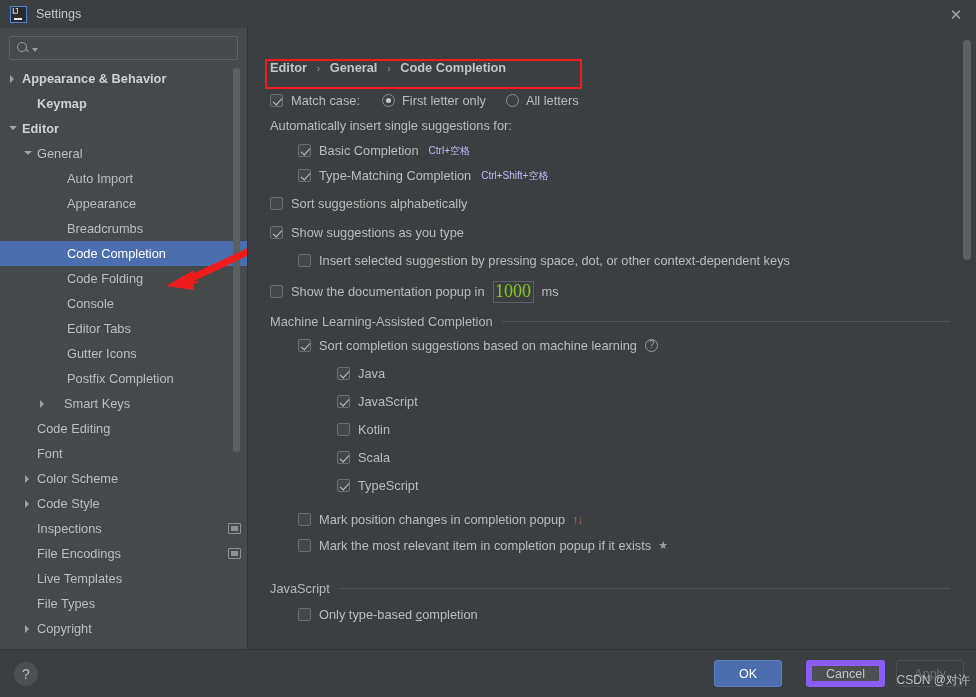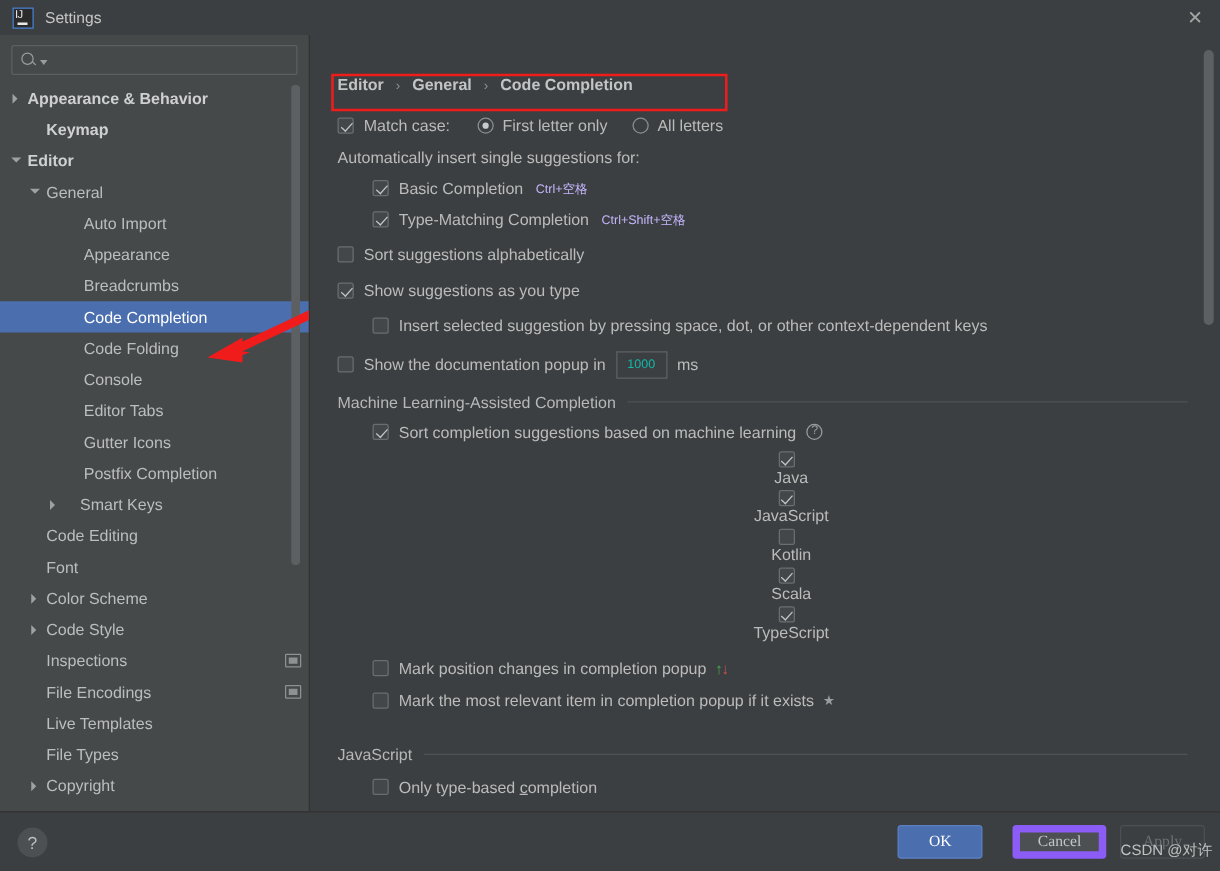--- a/index.html
+++ b/index.html
@@ -107,21 +107,21 @@
   .main {
     flex: 1; position: relative; background: #3c3f41; overflow: hidden;
   }
   .main-inner { padding: 32px 26px 0 22px; position: relative; }
   .breadcrumb { font-size: 12.8px; font-weight: bold; color: #c3c4c5; margin-bottom: 13px; }
   .breadcrumb .sep { color: #8e9192; font-weight: normal; margin: 0 6px; font-size: 11px; }
 
   .row { display: flex; align-items: center; min-height: 25px; font-size: 12.8px; color: #bbbbbb; }
   .row.ind0 { margin-left: 0px; }
   .row.ind1 { margin-left: 28px; }
-  .row.ind2 { margin-left: 46px; flex-direction: column; }
+  .row.ind2 { margin-left: 67px; }
 
   .cb {
     width: 13px; height: 13px; border: 1px solid #6b6e70; background: #43474a;
     border-radius: 2px; position: relative; flex: none; margin-right: 8px;
   }
   .cb.checked::after {
     content: ""; position: absolute; left: 3.8px; top: 0.5px; width: 4px; height: 8px;
     border: solid #c5c6c7; border-width: 0 1.7px 1.7px 0; transform: rotate(42deg);
   }
   .rb {
@@ -129,22 +129,22 @@
     position: relative; flex: none; margin-right: 7px; background: transparent;
   }
   .rb.checked::after {
     content: ""; position: absolute; left: 3px; top: 3px; width: 5px; height: 5px;
     border-radius: 50%; background: #c8c9ca;
   }
   .shortcut { color: #c4b5fd; font-size: 10px; margin-left: 10px; }
   .link { color: #4a88c7; font-size: 12.8px; cursor: pointer; }
   .num-field {
     width: 41px; height: 22px; border: 1px solid #5e6163; background: #3c3f41;
-    color: #14b8a6; font-size: 10px; text-align: center; margin: 0 8px 0 8px;
-    font-family: Liberation Sans, sans-serif; outline: none;
+    color: #84cc16; font-size: 18px; text-align: center; margin: 0 8px 0 8px;
+    font-family: Liberation Serif, serif; outline: none;
   }
   .group-title { display: flex; align-items: center; margin-top: 10px; margin-bottom: 4px; }
   .group-title .gt-text { font-size: 12.8px; color: #b6b7b8; white-space: nowrap; }
   .group-title .gt-line { flex: 1; height: 1px; background: #4f5355; margin-left: 9px; }
   .help-circle {
     width: 13px; height: 13px; border: 1.2px solid #9a9d9e; border-radius: 50%;
     margin-left: 8px; position: relative; flex: none;
   }
   .help-circle::after {
     content: "?"; position: absolute; left: 3px; top: -1.5px; font-size: 10px; color: #9a9d9e;
@@ -175,21 +175,21 @@
   .help-btn {
     width: 24px; height: 24px; border-radius: 50%; background: #4d5052;
     color: #bcbdbe; display: flex; align-items: center; justify-content: center;
     font-size: 14px; cursor: pointer; margin-left: 2px;
   }
   .footer-spacer { flex: 1; }
   .btn {
     min-width: 68px; height: 27px; border-radius: 3px; font-size: 12.5px;
     display: flex; align-items: center; justify-content: center; cursor: pointer;
     margin-left: 11px; padding: 0 14px;
-    font-family: Liberation Serif, serif;
+    font-family: Liberation Sans, sans-serif;
   }
   .btn.primary { background: #4b6eaf; border: 1px solid #5b81c4; color: #ffffff; }
   .btn.normal { background: #4c5052; border: 6px solid #8b5cf6; color: #c4c5c6; margin-left: 24px; }
   .btn.disabled { background: #3c3f41; border: 1px solid #4d5052; color: #6d7072; }
   .watermark {
     position: absolute; right: 6px; bottom: 8px; font-size: 12px; color: #bfc0c1;
     font-family: "Liberation Sans", sans-serif; white-space: nowrap; z-index: 9;
   }
 </style>
 </head>

